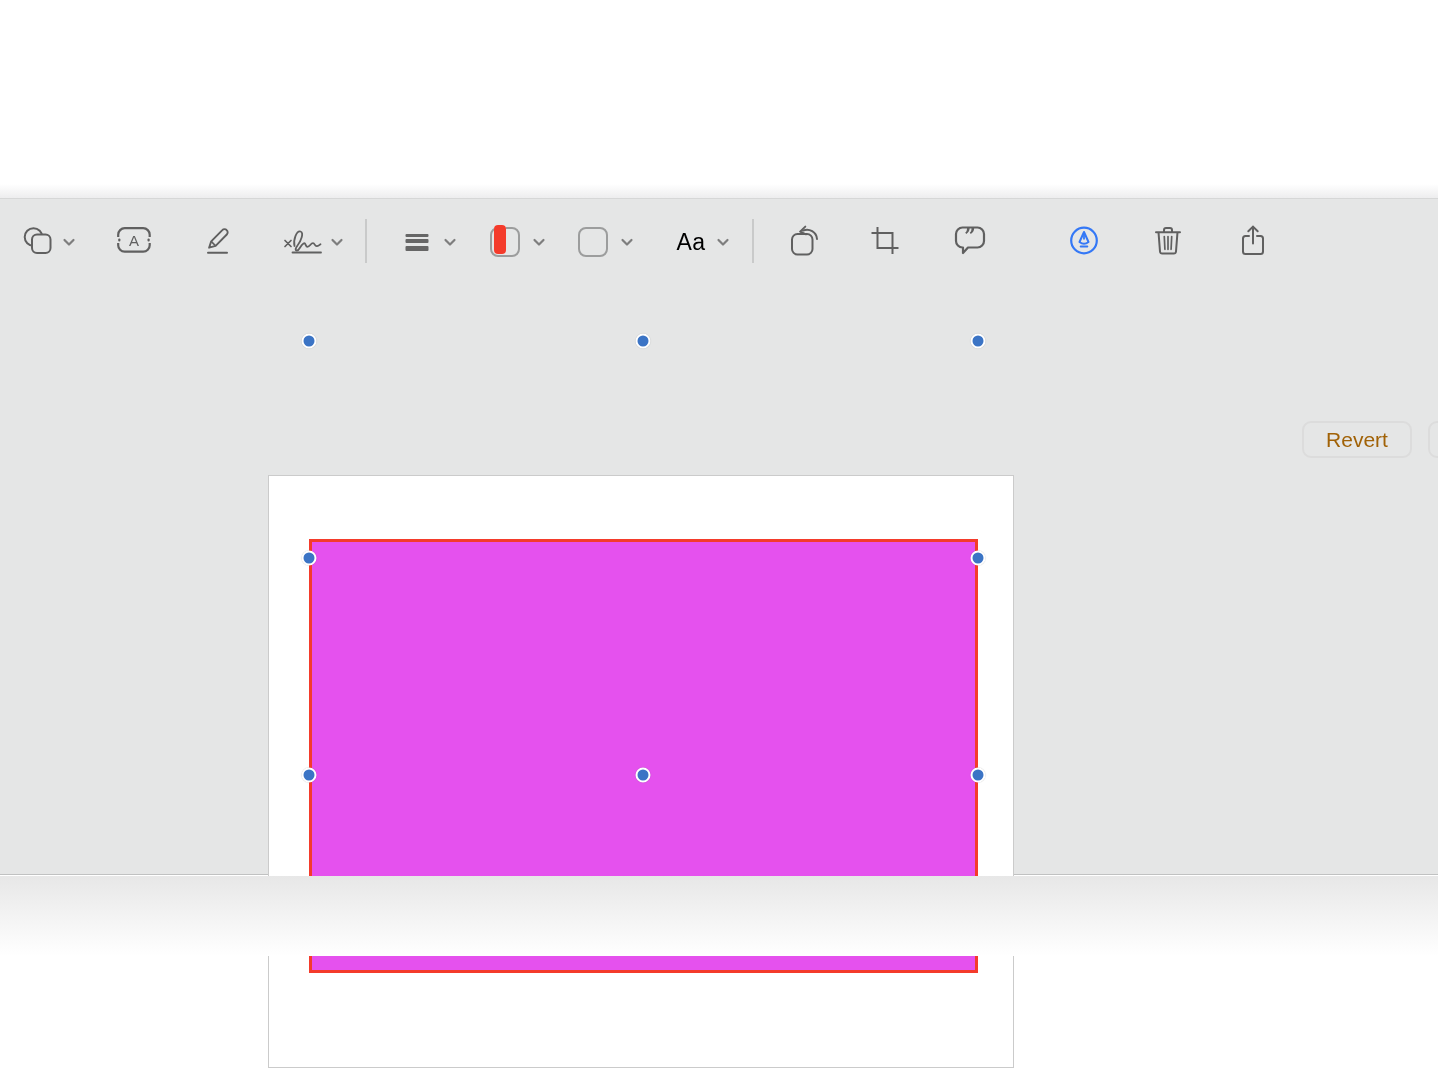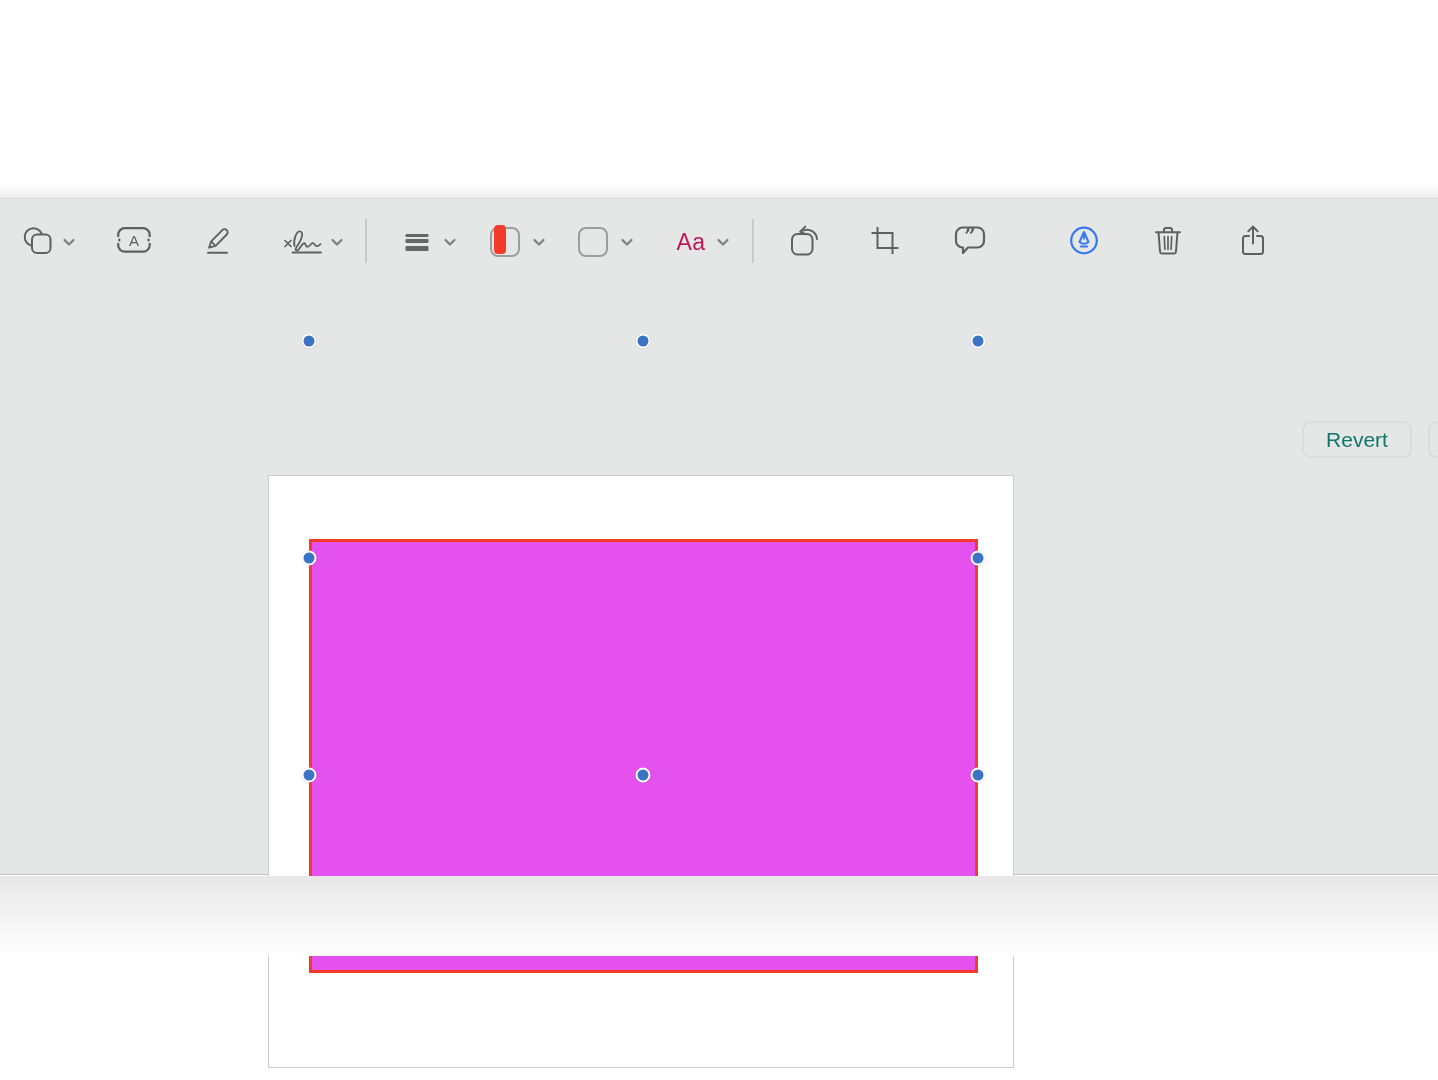--- a/index.html
+++ b/index.html
@@ -25,24 +25,24 @@
 
   .bars { display:flex; flex-direction:column; justify-content:space-between; width:23px; height:17px; }
   .bars span { display:block; background:#666; border-radius:1px; }
   .bars .b1 { height:3px; } .bars .b2 { height:4px; } .bars .b3 { height:5px; }
 
   .well { width:30px; height:30px; border:2px solid #9c9d9d; border-radius:8px; padding:2px; background:transparent; }
   .well-inner { width:100%; height:100%; border-radius:4px; }
   .well-border .well-inner { border:6px solid #f43b2b; background:#fff; }
   .well-fill .well-inner { background:#e551ee; }
 
-  .aa-label { font-size:23px; color:#be185d; letter-spacing:0.5px; }
+  .aa-label { font-size:23px; color:#000000; letter-spacing:0.5px; }
 
   .btn { position:absolute; top:222px; height:37px; border:2px solid #dcdcdc; border-radius:9px;
-         background:transparent; color:#0f766e; font-size:21px; font-family:"Liberation Sans",sans-serif;
+         background:transparent; color:#a16207; font-size:21px; font-family:"Liberation Sans",sans-serif;
          display:flex; align-items:center; justify-content:center; padding:0 16px; cursor:default; }
 
   
   .page { position:absolute; left:268px; top:276px; width:746px; height:593px;
           background:#fff; border:1px solid #cbcbcb; }
   .shape { position:absolute; left:309px; top:340px; width:669px; height:434px;
            border:3px solid #f43b2b; background:#e551ee; }
   .handle { position:absolute; width:15px; height:15px; border-radius:50%;
             background:#3b74c5; border:2px solid #ffffff; transform:translate(-50%,-50%);
             box-shadow:0 0 1px rgba(0,0,0,.25); cursor:grab; }

